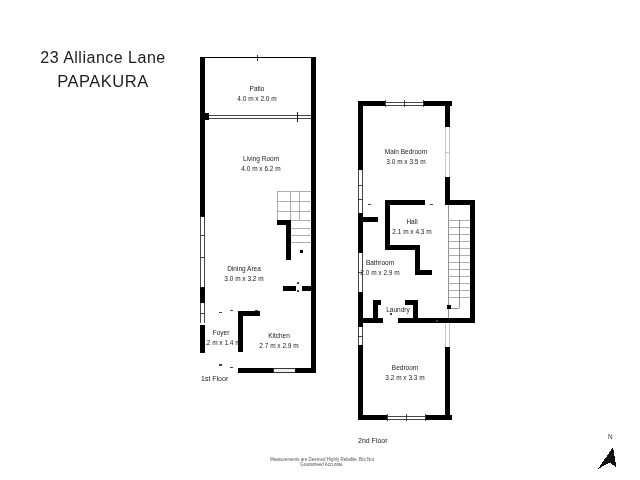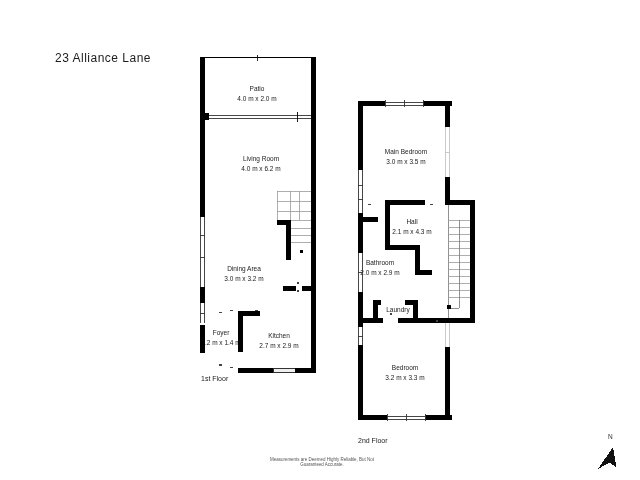--- a/index.html
+++ b/index.html
@@ -2,36 +2,37 @@
 <html><head>
 <meta charset="utf-8">
 <style>
   html,body{margin:0;padding:0;background:#fff;}
   .page{position:relative;width:640px;height:480px;background:#ffffff;overflow:hidden;
         font-family:"Liberation Sans", sans-serif;}
   .plan-svg{position:absolute;left:0;top:0;z-index:2;pointer-events:none;}
   .labels{position:absolute;left:0;top:0;width:640px;height:480px;z-index:1;}
   .title{position:absolute;left:18px;top:46px;width:170px;text-align:center;color:#1c1c1c;
          letter-spacing:0.5px;z-index:3;}
-  .title .line1{font-size:12px;line-height:24px;}
+  .title .line1{font-size:16px;line-height:24px;}
   .title .line2{font-size:16.5px;line-height:22px;}
   .room{position:absolute;width:90px;text-align:center;color:#1a1a1a;
         font-size:6.5px;line-height:10px;white-space:nowrap;}
   .floor-label{position:absolute;font-size:7px;color:#1a1a1a;line-height:9px;}
   .north-n{position:absolute;left:608px;top:433px;font-size:6.5px;color:#333;z-index:3;}
   .disclaimer{position:absolute;left:222px;top:457px;width:200px;text-align:center;
               font-size:8px;color:#555;transform:scale(0.56);transform-origin:center top;z-index:3;}
 </style>
 </head>
 <body>
 
 <div class="page">
 
   <div class="title">
     <div class="line1">23 Alliance Lane</div>
+    <div class="line2">PAPAKURA</div>
   </div>
 
   <div class="labels">
 
     <div class="room" style="left:212px;top:84px">
       <div>Patio</div>
       <div>4.0 m x 2.0 m</div>
     </div>
     <div class="room" style="left:216px;top:154px">
       <div>Living Room</div>

